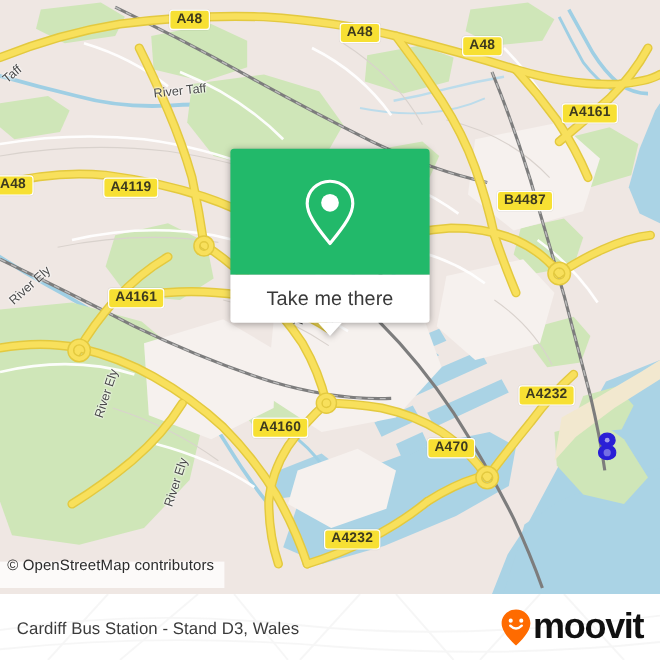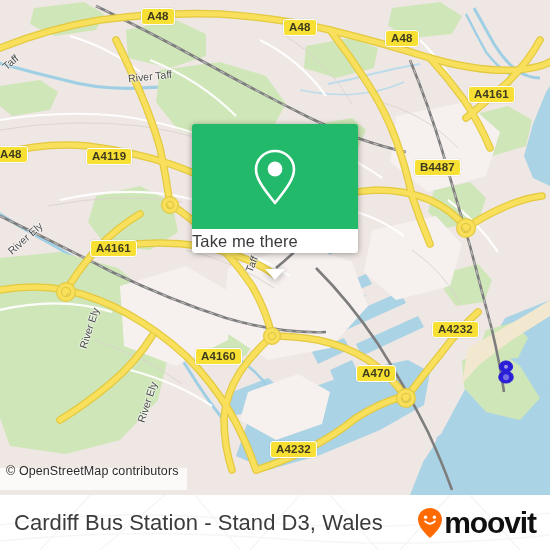--- a/index.html
+++ b/index.html
@@ -48,24 +48,24 @@
     z-index: 30;
     filter: drop-shadow(0 1px 3px rgba(0,0,0,0.35));
   }
   #callout-top {
     height: 105px;
     background: #22b96a;
     border-radius: 3px 3px 0 0;
     display: flex; align-items: center; justify-content: center;
   }
   #callout-bottom {
-    height: 24px;
+    height: 40px;
     background: #ffffff;
     border-radius: 0 0 3px 3px;
-    display: flex; align-items: center; 
+    display: flex; align-items: center; justify-content: center;
   }
   #callout-label {
     font-size: 16.5px;
     color: #3a3a3a;
     letter-spacing: 0.1px;
   }
   #callout-tail {
     position: absolute;
     left: 50%; top: 145px;
     margin-left: -10px;
@@ -86,21 +86,21 @@
   }
   #footer-watermark {
     position: absolute; left: 0; top: 0;
     width: 550px; height: 55px;
     opacity: 0.35;
     pointer-events: none;
   }
   #footer-title {
     position: relative;
     margin-left: 14px;
-    font-size: 22px;
+    font-size: 14px;
     color: #3b3b3b;
     letter-spacing: 0.05px;
     white-space: nowrap;
     z-index: 2;
   }
   #brand {
     position: absolute;
     right: 14px; top: 50%;
     transform: translateY(-50%);
     display: flex; align-items: center;
@@ -316,21 +316,21 @@
     <div id="shield-layer">
         <div class="shield" style="left: 141px; top: 8px;">A48</div>
         <div class="shield" style="left: 283px; top: 19px;">A48</div>
         <div class="shield" style="left: 385px; top: 30px;">A48</div>
         <div class="shield" style="left: -6px; top: 146px;">A48</div>
         <div class="shield" style="left: 468px; top: 86px;">A4161</div>
         <div class="shield" style="left: 86px; top: 148px;">A4119</div>
         <div class="shield" style="left: 414px; top: 159px;">B4487</div>
         <div class="shield" style="left: 90px; top: 240px;">A4161</div>
         <div class="shield" style="left: 432px; top: 321px;">A4232</div>
-        <div class="shield" style="left: 195px; top: 348px;">A4160</div>
+        <div class="shield" style="left: 210px; top: 348px;">A4160</div>
         <div class="shield" style="left: 340px; top: 365px; margin-left: 16px;">A470</div>
         <div class="shield" style="left: 270px; top: 441px;">A4232</div>
       </div>
 
     <div id="water-label-layer">
         <div class="water-label" style="left: 128px; top: 70px; transform: rotate(-6deg);">River Taff</div>
         <div class="water-label" style="left: 2px; top: 56px; transform: rotate(-40deg);">Taff</div>
         <div class="water-label" style="left: 243px; top: 258px; transform: rotate(-68deg);">Taff</div>
         <div class="water-label" style="left: 4px; top: 232px; transform: rotate(-42deg);">River Ely</div>
         <div class="water-label" style="left: 68px; top: 322px; transform: rotate(-72deg);">River Ely</div>

